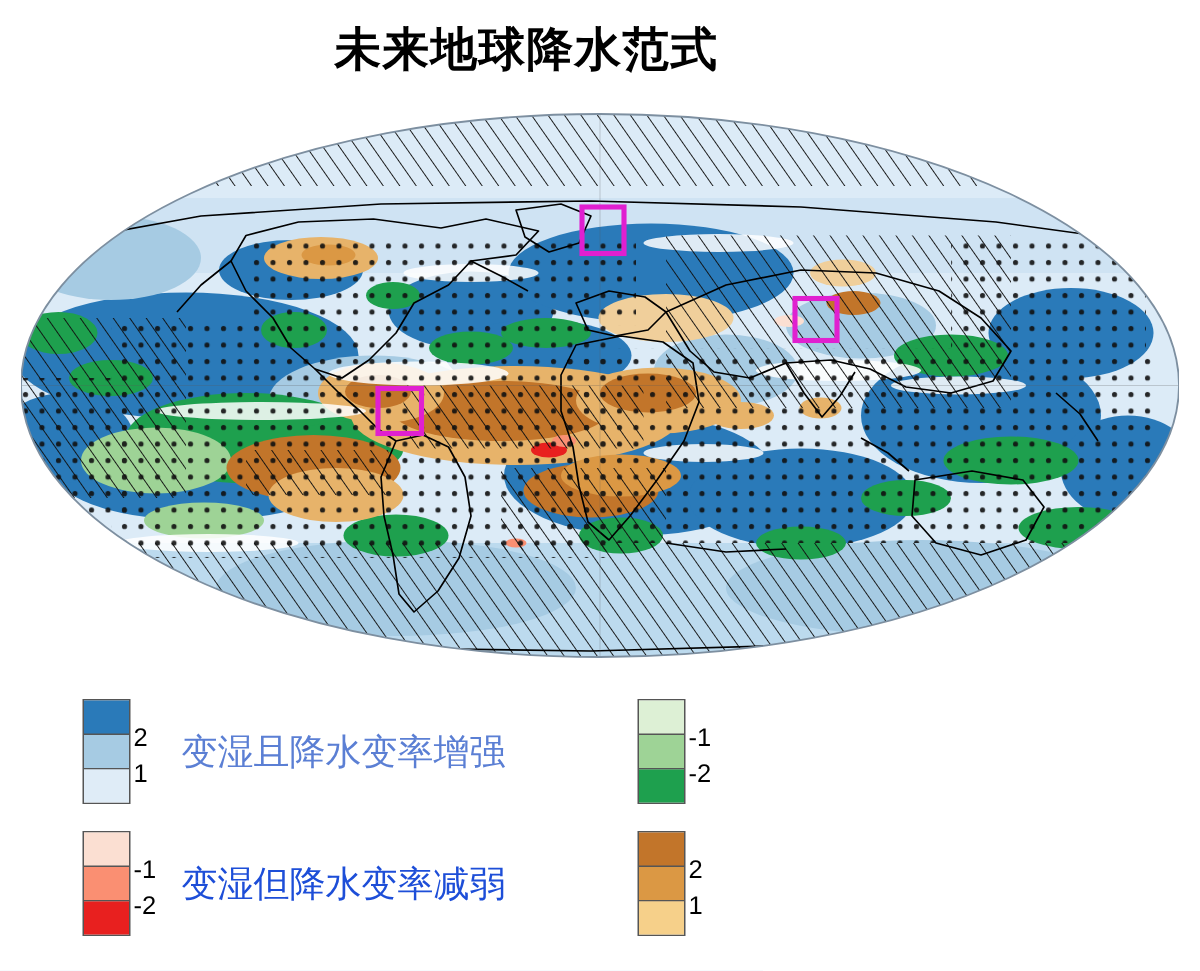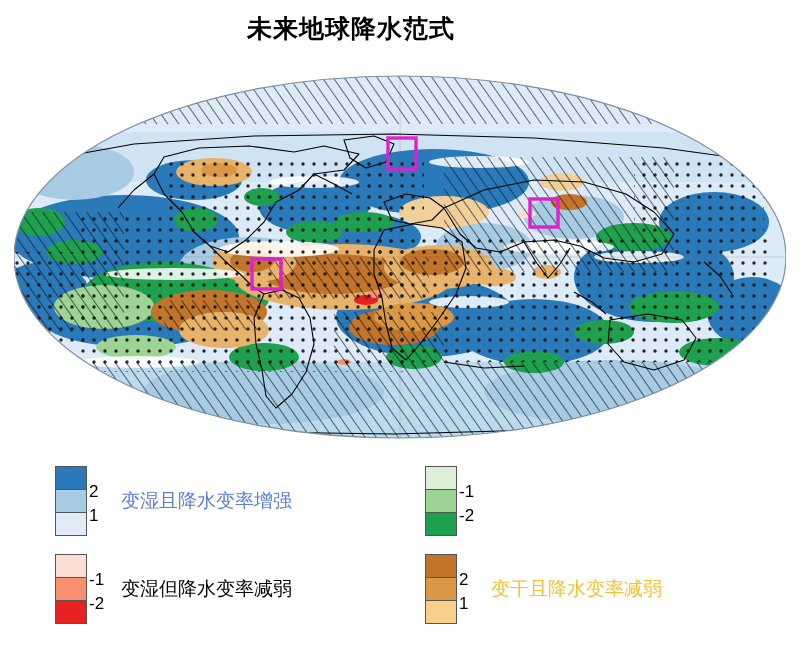--- a/index.html
+++ b/index.html
@@ -15,21 +15,21 @@
     overflow: hidden;
   }
 
   
   #figure-title {
     position: absolute;
     left: 0;
     top: 12px;
     width: 702px;
     text-align: center;
-    font-size: 25px;
+    font-size: 31px;
     font-weight: bold;
     color: #000000;
     letter-spacing: 1px;
     font-family: "DejaVu Sans", "Liberation Sans", sans-serif;
   }
 
   
   #map-panel {
     position: absolute;
     left: 14px;
@@ -83,21 +83,21 @@
     left: 0;
     font-size: 17px;
     color: #000;
     font-family: "Liberation Sans", sans-serif;
     line-height: 1;
   }
   .tick.t-upper { top: 16px; }
   .tick.t-lower { top: 40px; }
 
   .legend-label {
-    font-size: 19px;
+    font-size: 24px;
     margin-left: 10px;
     white-space: nowrap;
     font-family: "DejaVu Sans", "Liberation Sans", sans-serif;
   }
 </style>
 </head>
 <body>
 
 <div id="figure-title">未来地球降水范式</div>
 
@@ -311,29 +311,28 @@
   <div class="legend-group g-red">
     <div class="swatch-stack">
       <div class="swatch" style="background:#fbdfd2"></div>
       <div class="swatch" style="background:#fa8f72"></div>
       <div class="swatch" style="background:#e8201f"></div>
     </div>
     <div class="tick-col">
       <span class="tick t-upper">-1</span>
       <span class="tick t-lower">-2</span>
     </div>
-    <div class="legend-label" style="color:#000000">变湿但降水变率减弱</div>
+    <div class="legend-label" style="color:#1d4ed8">变湿但降水变率减弱</div>
   </div>
 
   <div class="legend-group g-brown">
     <div class="swatch-stack">
       <div class="swatch" style="background:#c2752a"></div>
       <div class="swatch" style="background:#db9844"></div>
       <div class="swatch" style="background:#f6d08a"></div>
     </div>
     <div class="tick-col">
       <span class="tick t-upper">2</span>
       <span class="tick t-lower">1</span>
     </div>
-    <div class="legend-label" style="color:#f5c033">变干且降水变率减弱</div>
   </div>
 
 </div>
 
 </body></html>

